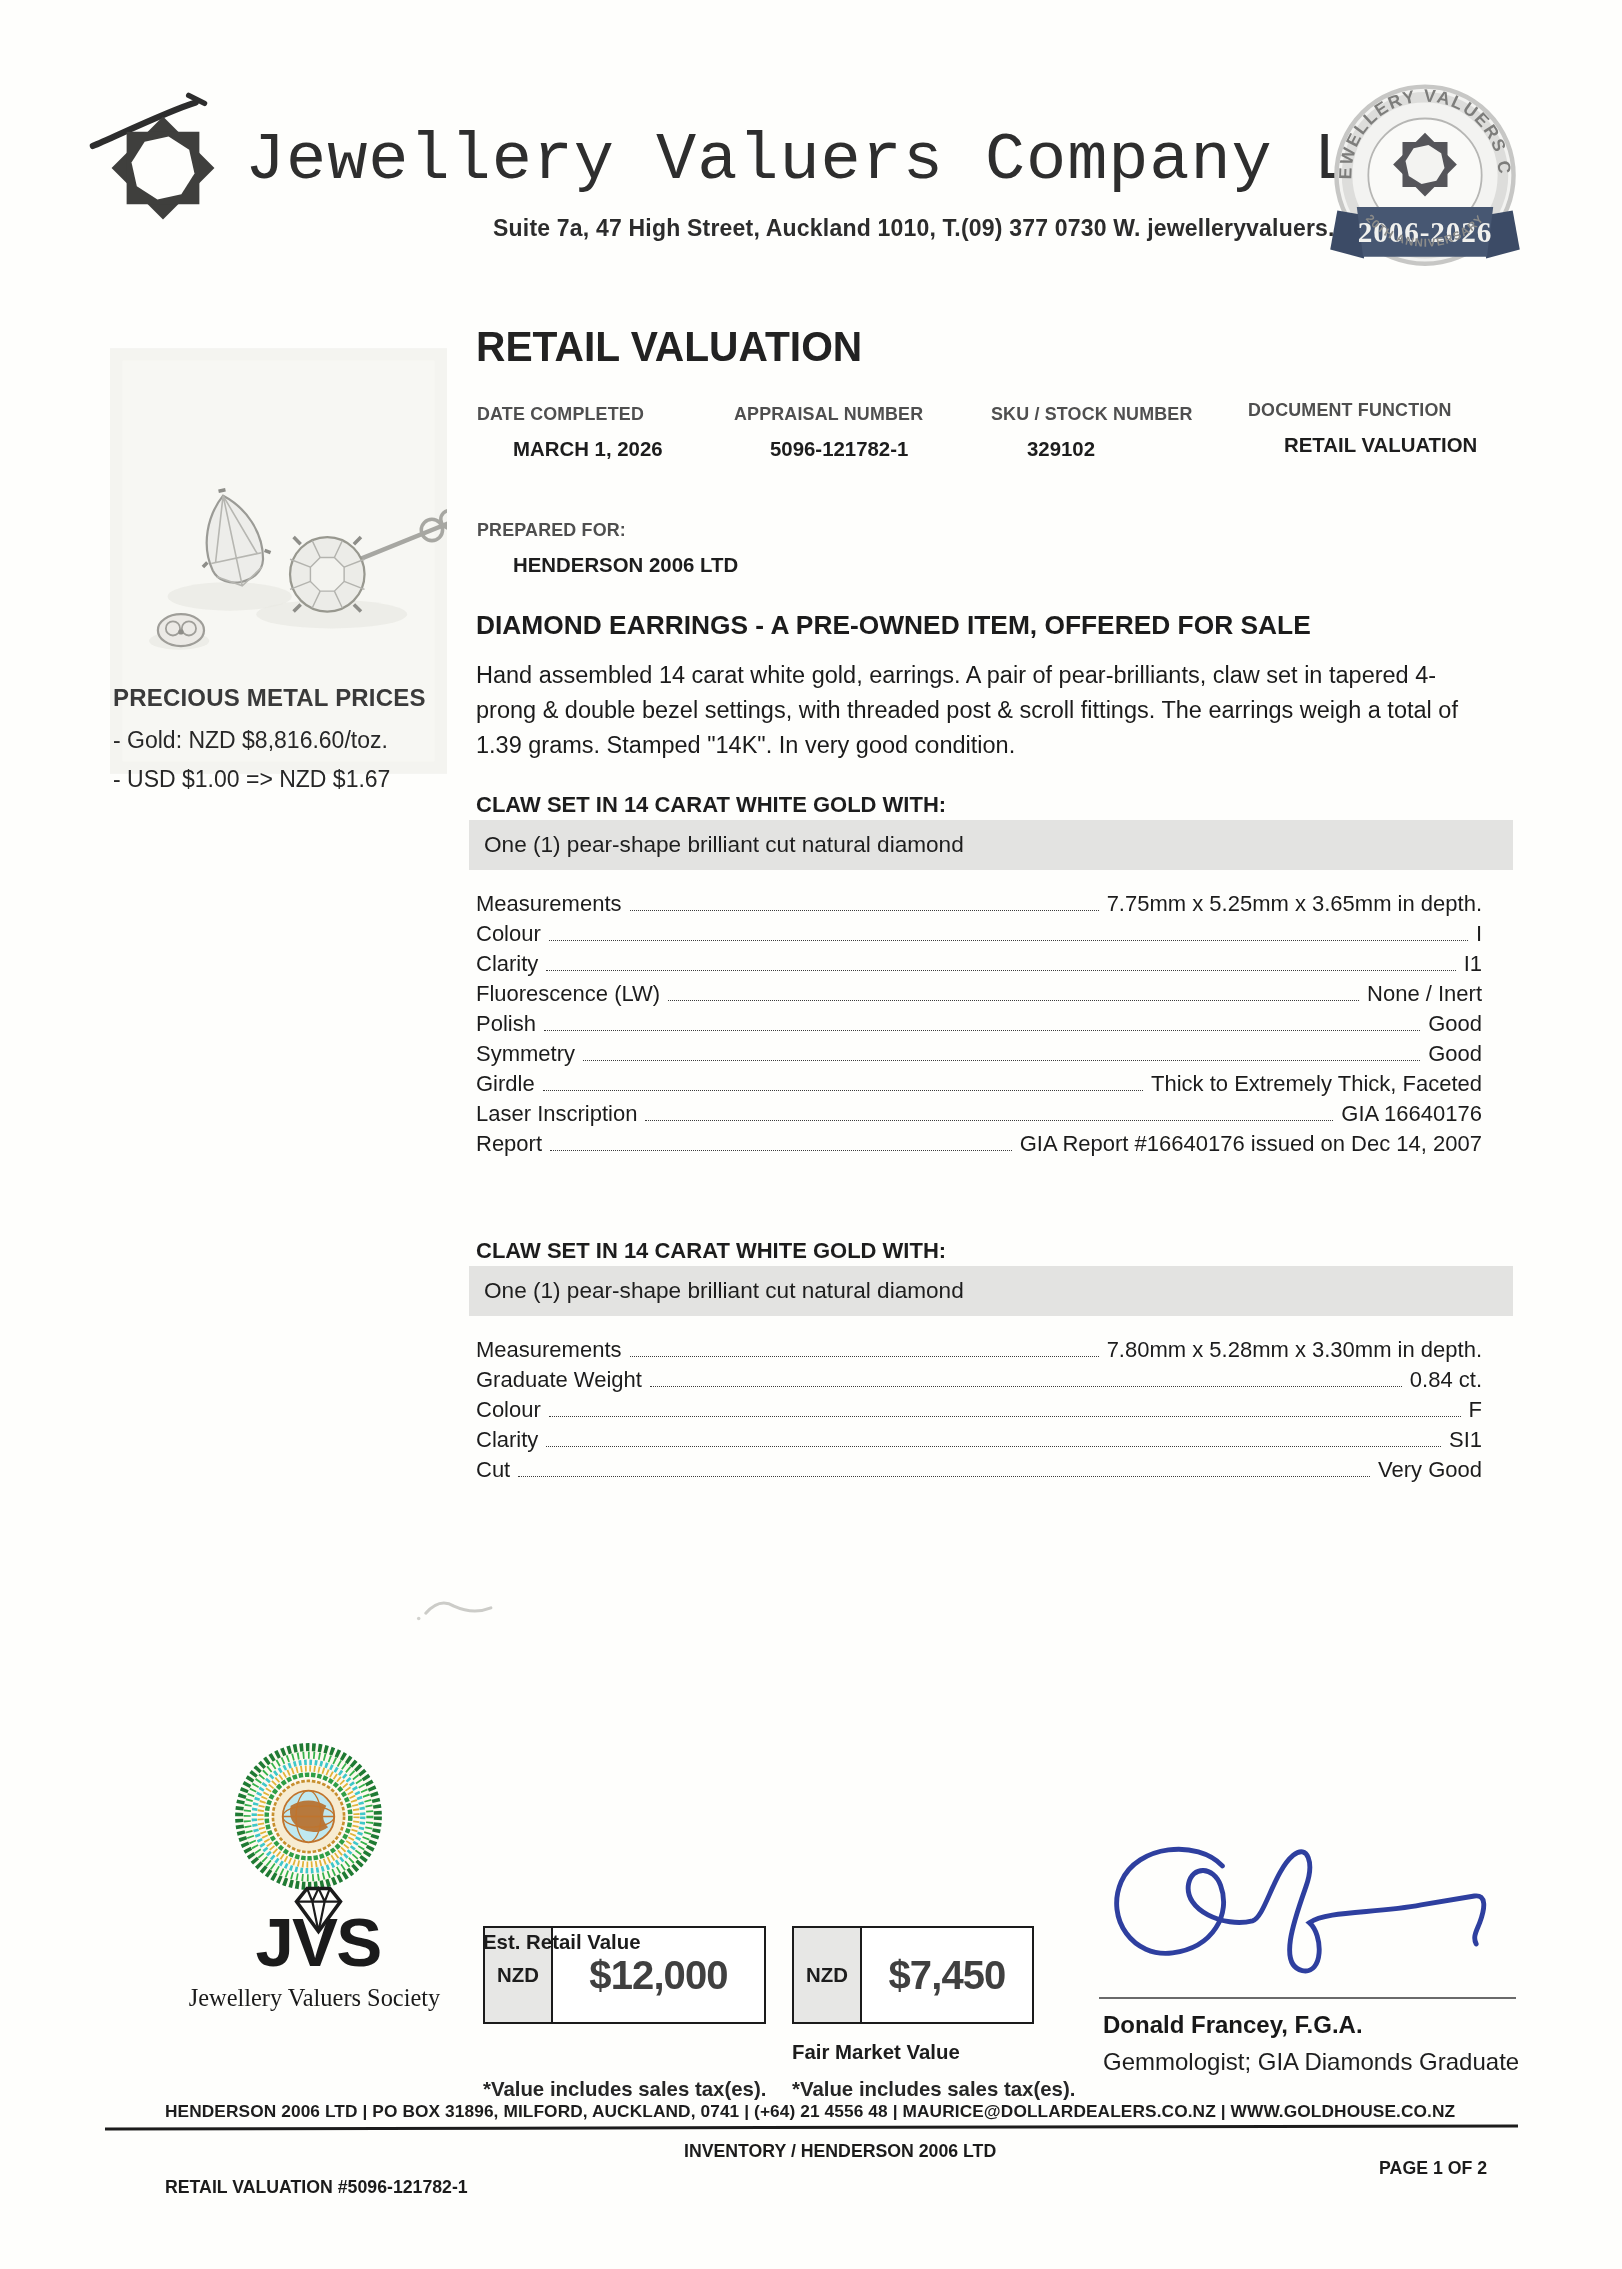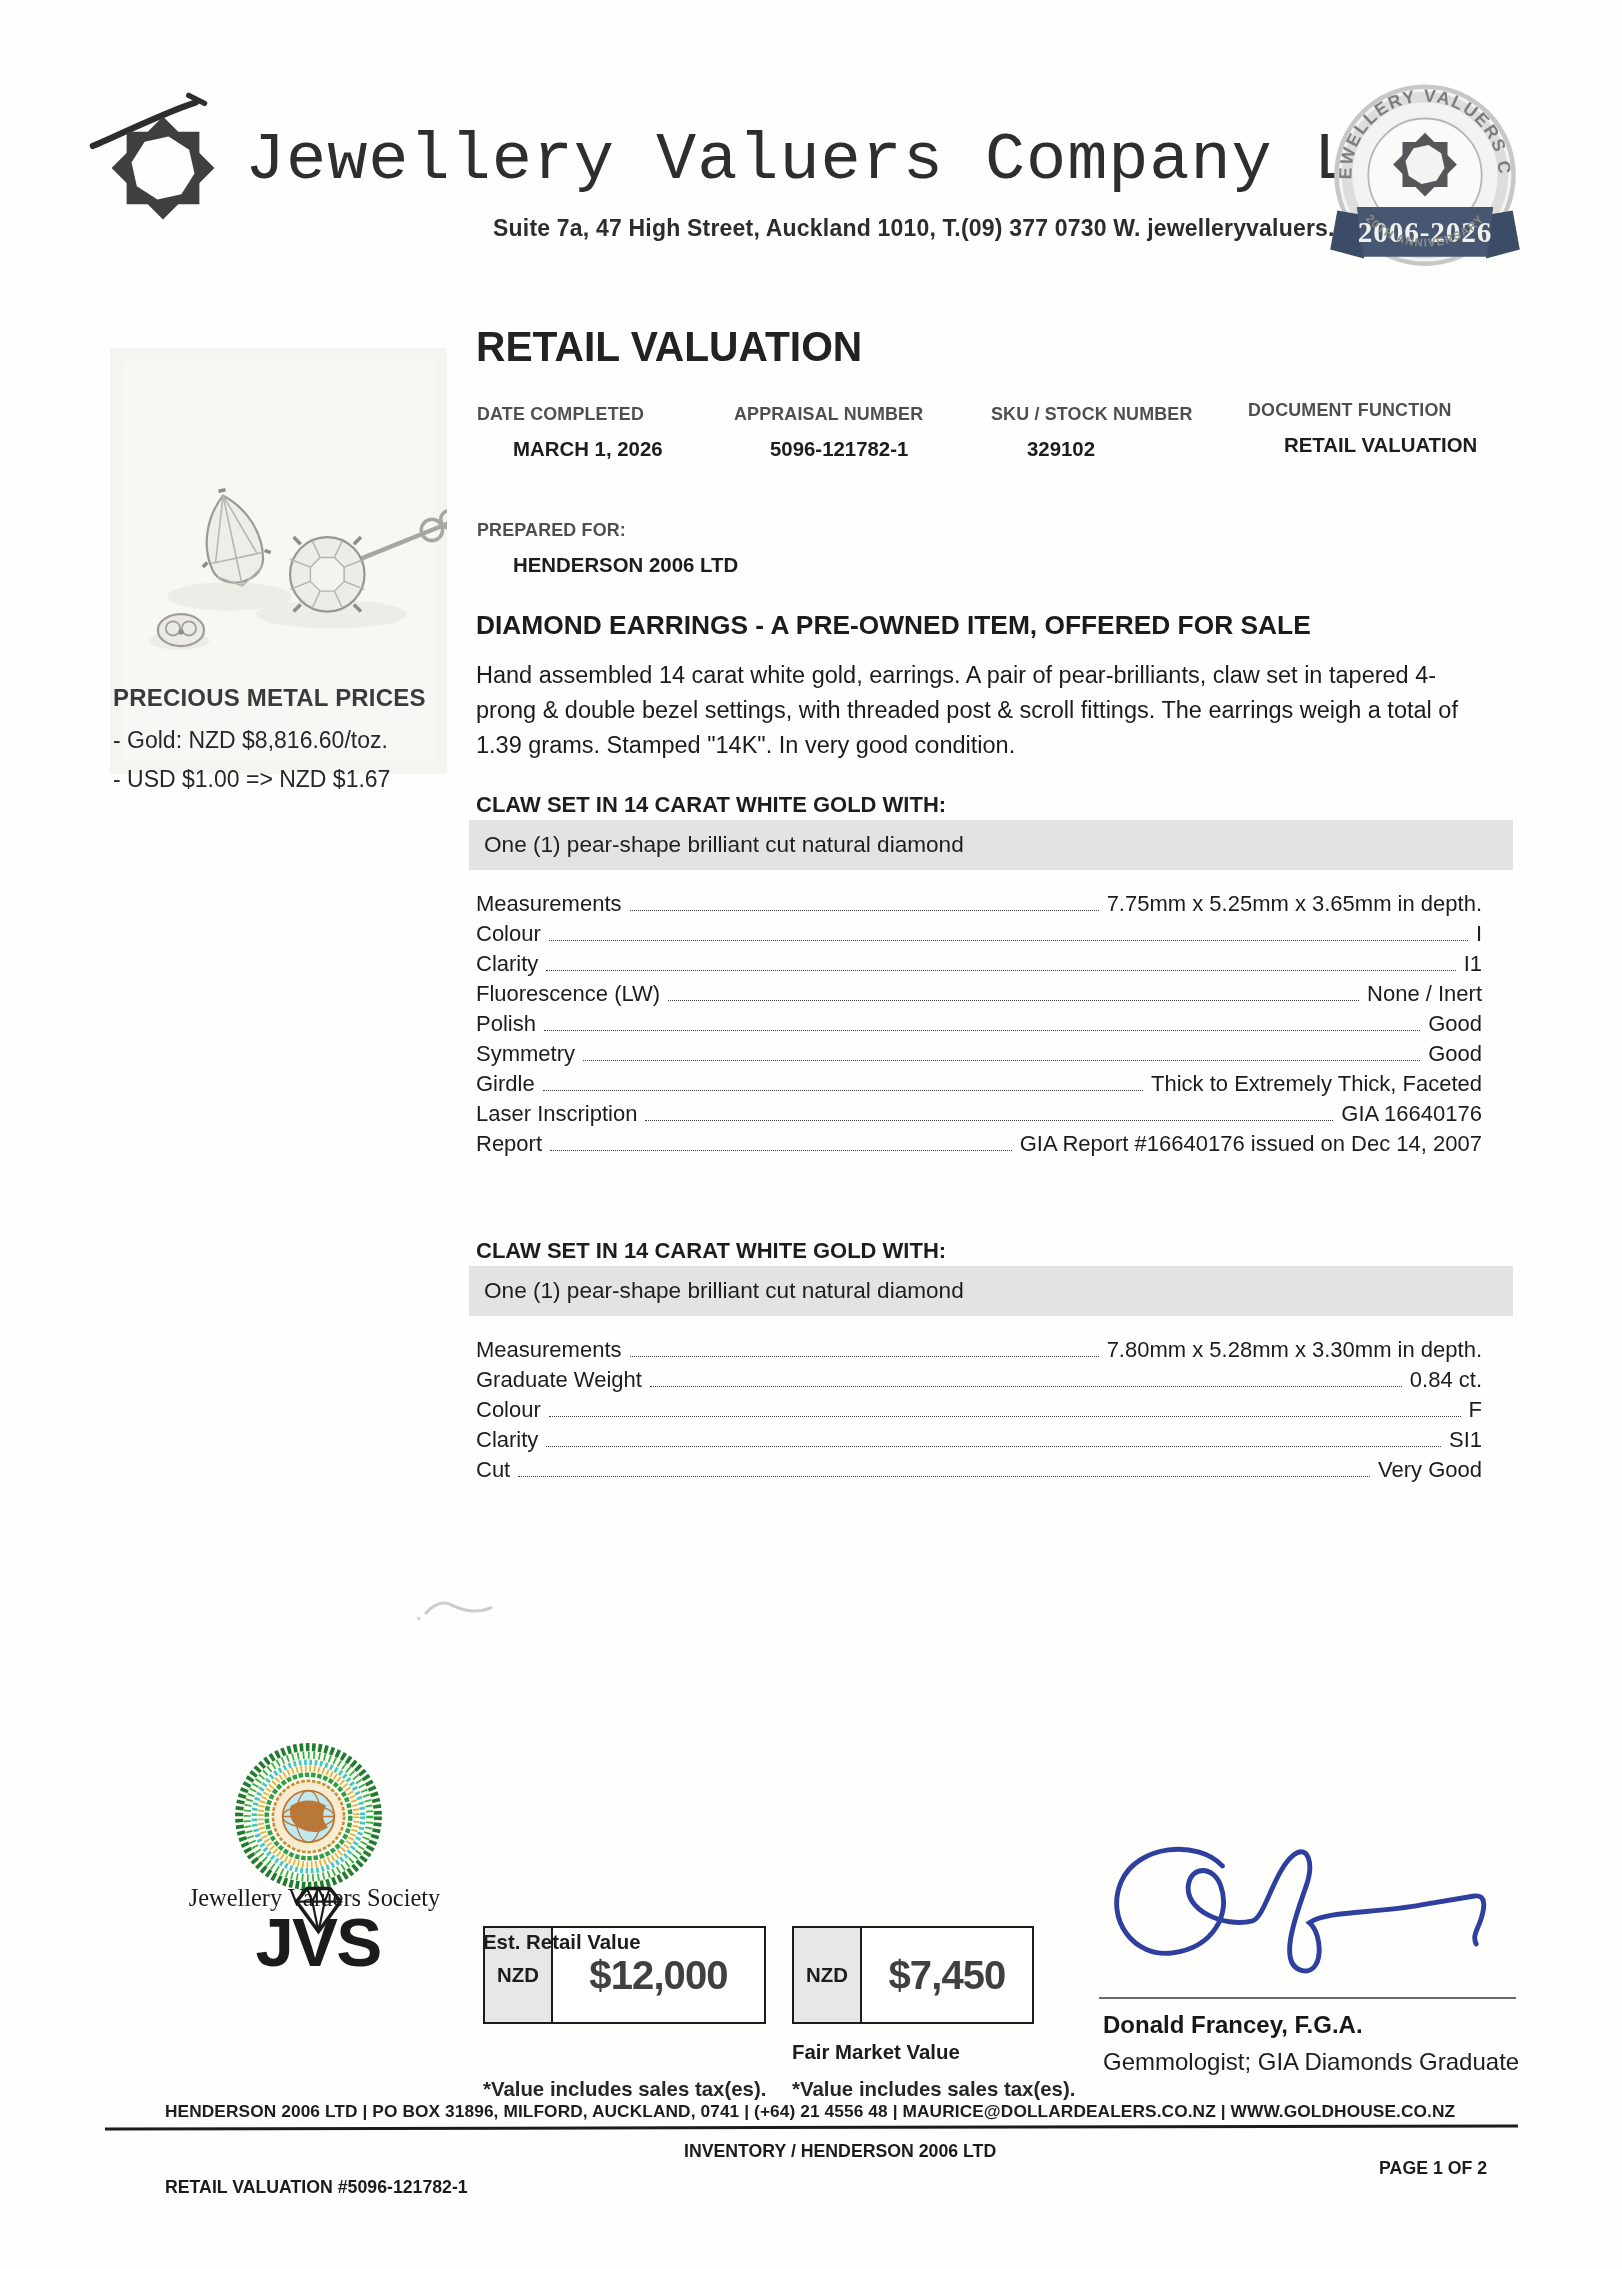--- a/index.html
+++ b/index.html
@@ -265,21 +265,21 @@
     <path d="M57,86 h58" stroke="#c0742c" stroke-width="1.5"></path>
   </svg>
 
   <div class="abs" style="left:238px;top:1903px;width:160px;text-align:center;">
     <span class="jvs-text">JVS</span>
     <svg class="abs" style="left:51px;top:-19.5px;" width="59" height="51" viewBox="0 0 66 58">
       <polygon points="8,20 20,5 46,5 58,20 33,54" fill="#fefefc" stroke="#1b1b1b" stroke-width="4"></polygon>
       <path d="M8,20 L58,20 M20,5 L26,20 L33,54 M46,5 L40,20 L33,54 M26,20 L33,5 L40,20" stroke="#1b1b1b" stroke-width="2.5" fill="none"></path>
     </svg>
   </div>
-  <div class="abs jvs-society" style="left:144px;top:1884px;width:341px;text-align:center;">Jewellery Valuers Society</div>
+  <div class="abs jvs-society" style="left:144px;top:1984px;width:341px;text-align:center;">Jewellery Valuers Society</div>
 
   <div class="abs value-box" style="left:483px;top:1926px;width:279px;">
     <div class="cur">NZD</div>
     <div class="amt">$12,000</div>
   </div>
   <div class="abs vb-label" style="left:483px;top:1931px;">Est. Retail Value</div>
   <div class="abs vb-note" style="left:483px;top:2078px;">*Value includes sales tax(es).</div>
 
   <div class="abs value-box" style="left:792px;top:1926px;width:238px;">
     <div class="cur">NZD</div>

